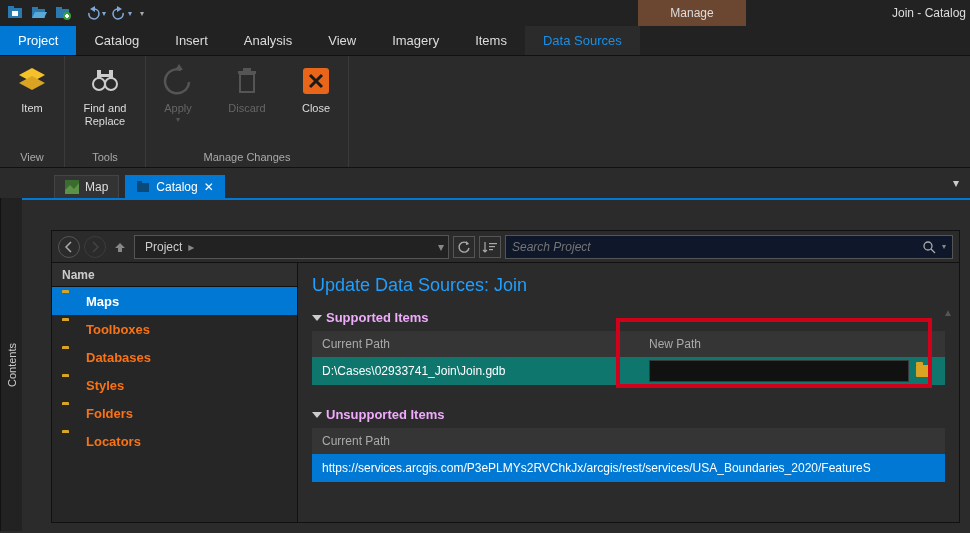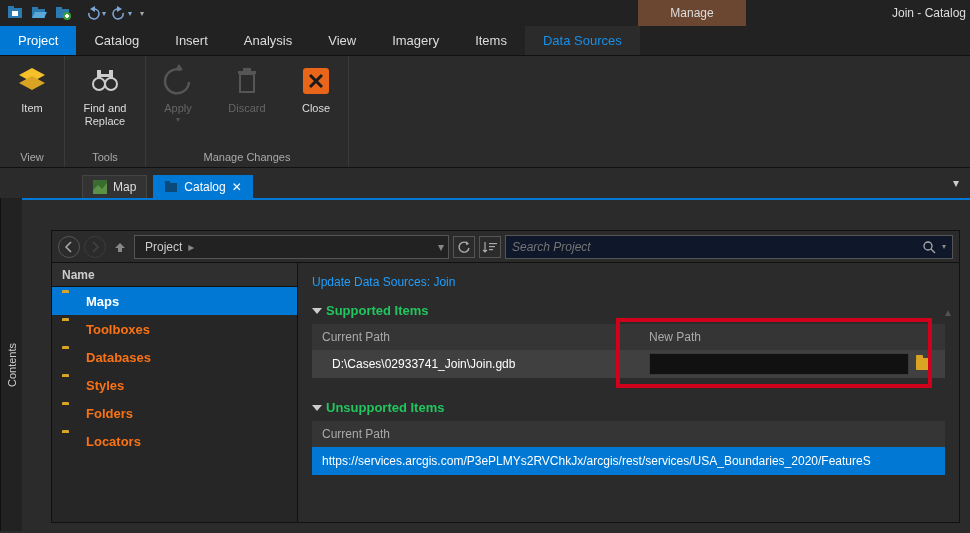--- a/index.html
+++ b/index.html
@@ -95,21 +95,21 @@
     width: 22px;
     writing-mode: vertical-rl;
     transform: rotate(180deg);
     text-align: center; font-size: 11px; color: #ccc;
     display: flex; align-items: center; justify-content: center;
     background: #222;
     border-right: 1px solid #111;
     height: 333px;
     position: absolute; left: 0; top: 198px;
   }
-  .view-tabs-inner { margin-left: 82px; display: flex; align-items: flex-end; gap: 6px; padding-top: 4px; }
+  .view-tabs-inner { margin-left: 54px; display: flex; align-items: flex-end; gap: 6px; padding-top: 4px; }
   .view-tab {
     display: flex; align-items: center; gap: 6px;
     padding: 4px 10px;
     background: #333;
     color: #ddd;
     font-size: 12px;
     border: 1px solid #444;
     border-bottom: none;
   }
   .view-tab.active {
@@ -162,35 +162,35 @@
     font-size: 12px; color: #ccc; border-bottom: 1px solid #111;
   }
   .tree-item {
     height: 28px; display: flex; align-items: center; gap: 8px; padding: 0 10px;
     color: #f97316; font-size: 13px;
   }
   .tree-item.selected { background: #0078d4; color: #fff; }
   .tree-item .ticon { width: 16px; height: 16px; }
   
   .content-pane { flex: 1; background: #2b2b2b; padding: 12px 14px 0; overflow: hidden; position: relative; }
-  .content-title { color: #1f9fff; font-size: 12px; font-weight: 400; margin-bottom: 14px; }
+  .content-title { color: #1f9fff; font-size: 18px; font-weight: 400; margin-bottom: 14px; }
   .section-header {
-    display: flex; align-items: center; gap: 4px; color: #22c55e; font-size: 13px; font-weight: 600;
+    display: flex; align-items: center; gap: 4px; color: #f0abfc; font-size: 13px; font-weight: 600;
     margin-bottom: 6px;
   }
   .caret { display: inline-block; width: 0; height: 0; border-left: 5px solid transparent; border-right: 5px solid transparent; border-top: 6px solid #ccc; transform: rotate(0); }
   .grid-head, .grid-row {
     display: flex; align-items: center;
     font-size: 12px;
   }
   .grid-head { background: #353535; color: #aaa; height: 26px; }
   .grid-row { height: 28px; }
   .col-current { flex: 1; padding: 0 10px; }
   .col-new { width: 306px; padding: 0 10px; display: flex; align-items: center; gap: 4px; }
-  .grid-row.selected { background: #404040; color: #fff; padding-left: 10px; }
+  .grid-row.selected { background: #0f766e; color: #fff; }
   .grid-row.selected .col-current { color: #fff; }
   .newpath-input {
     flex: 1; background: #111; border: 1px solid #3a3a3a; height: 22px; color: #ccc; padding: 0 4px;
   }
   .browse-btn { width: 22px; height: 22px; display: flex; align-items: center; justify-content: center; }
   .highlight-box {
     position: absolute; border: 4px solid #d0021b;
   }
   .section2 { margin-top: 22px; }
   .grid-row.urlrow { background: #0078d4; color: #fff; overflow: hidden; white-space: nowrap; }

